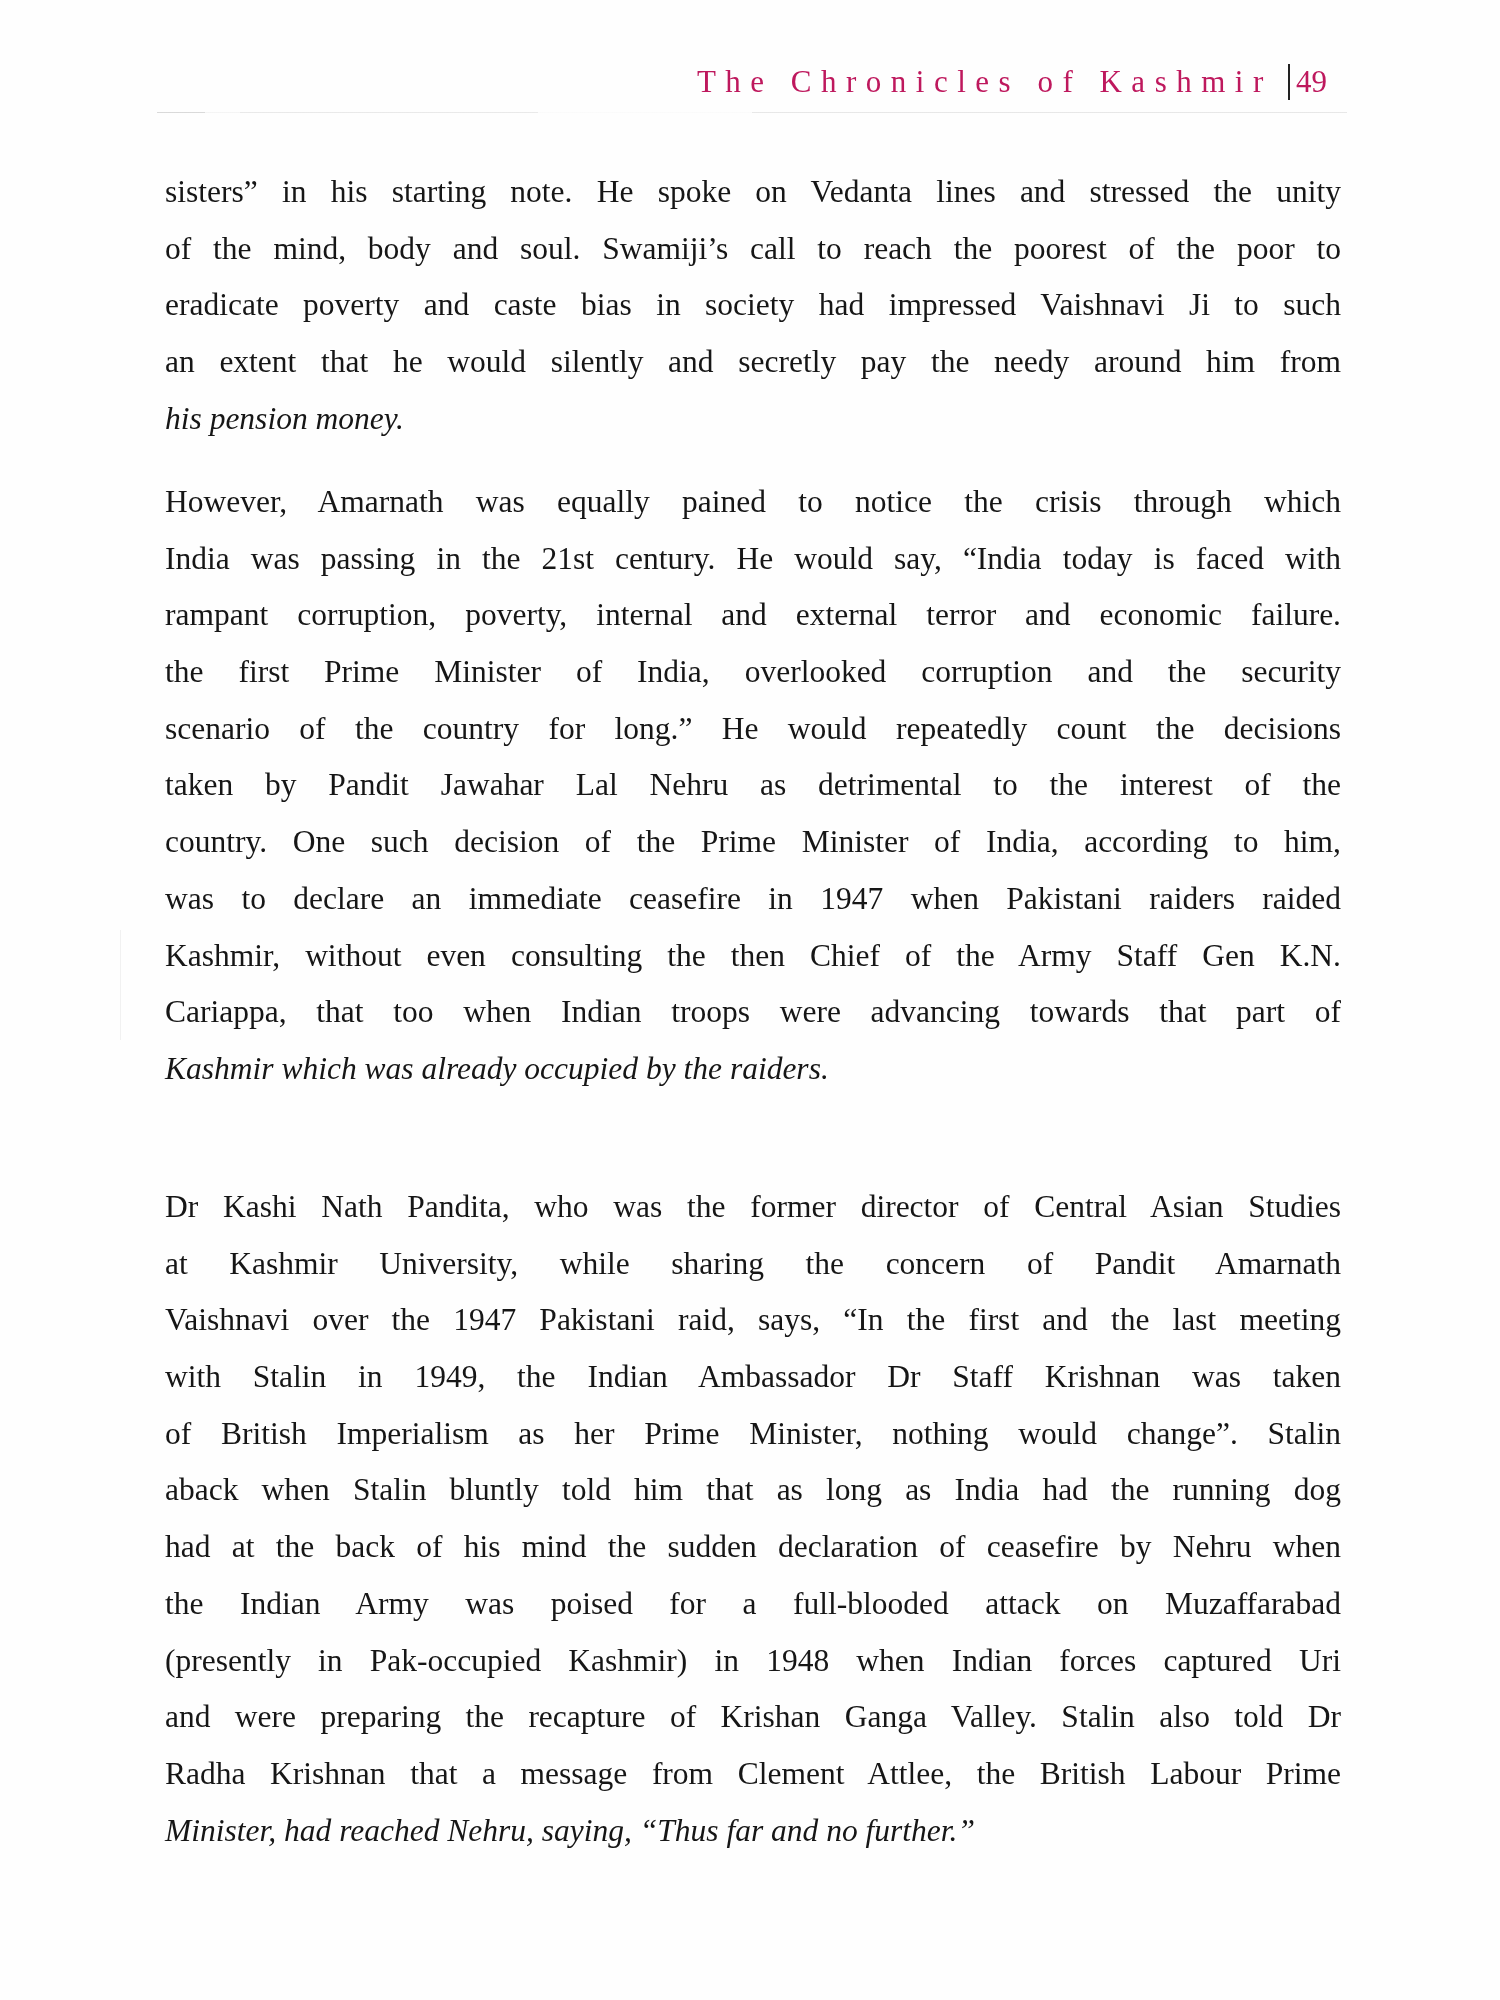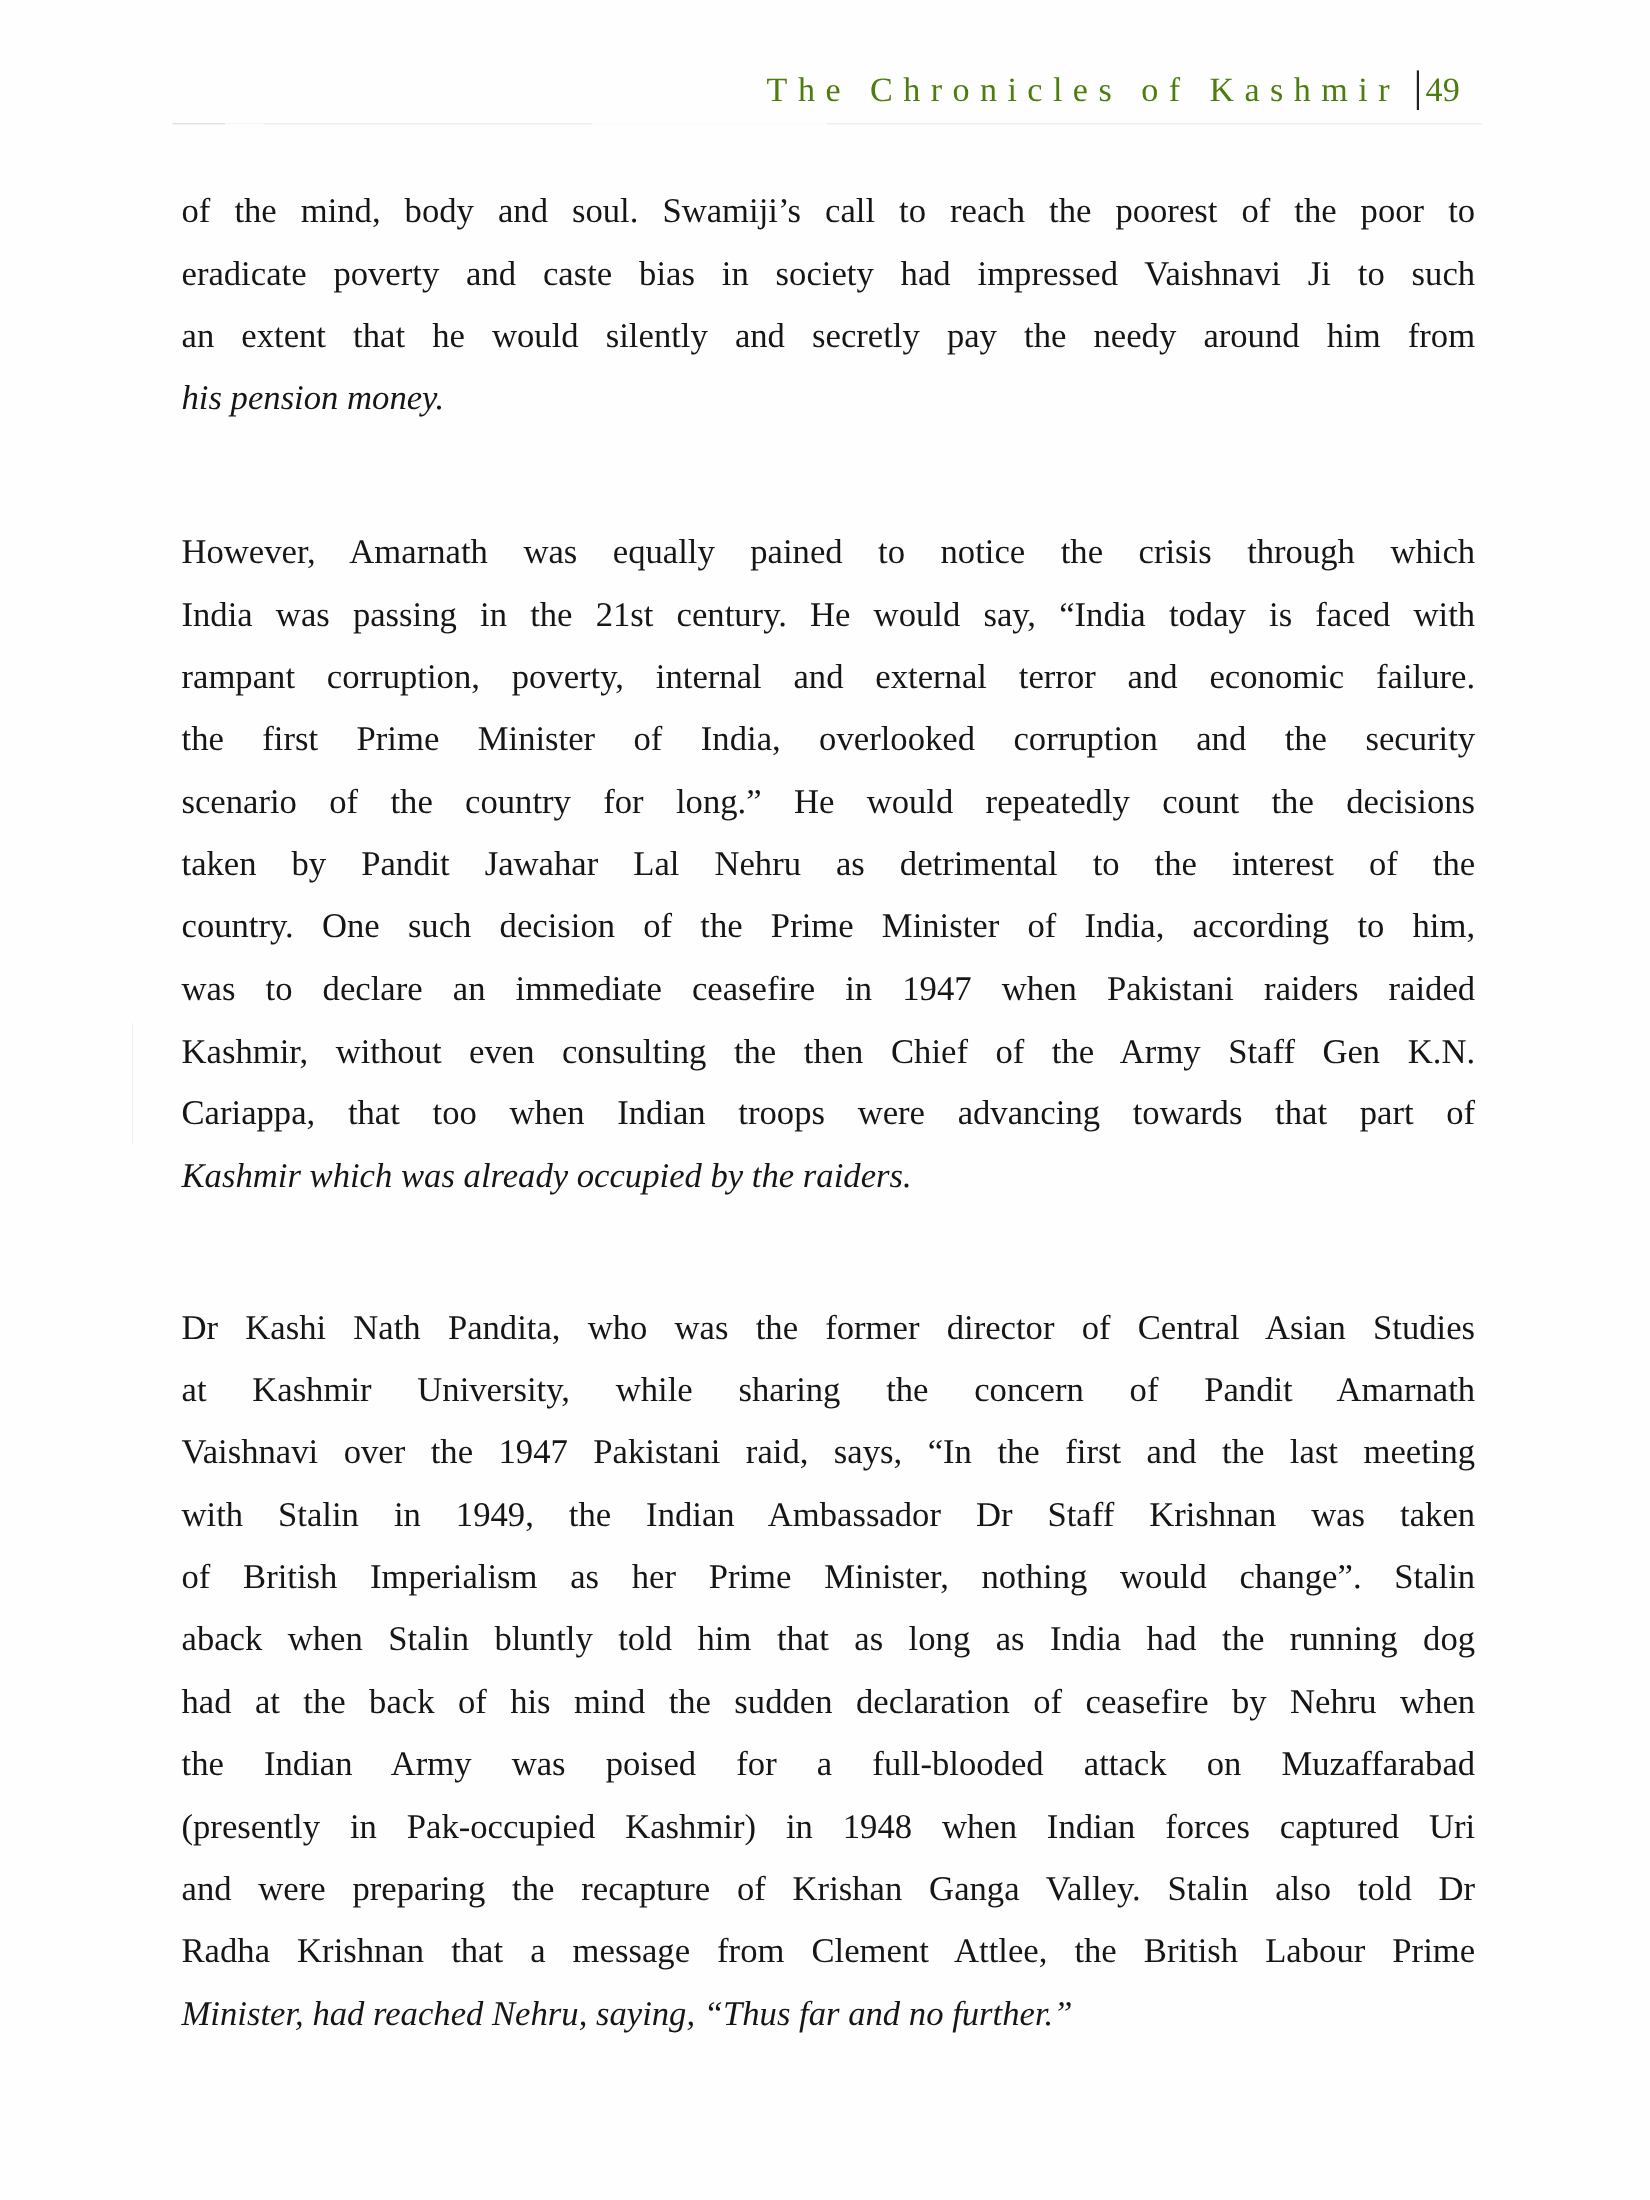--- a/index.html
+++ b/index.html
@@ -1,21 +1,21 @@
 <!DOCTYPE html>
 <html><head>
 <meta charset="utf-8">
 <style>
   html, body { margin: 0; padding: 0; background: #ffffff; }
   body { width: 1500px; height: 2000px; position: relative; overflow: hidden; }
   .page { position: absolute; left: 0; top: 0; width: 1500px; height: 2000px; background: #fefefe; }
   .running-head {
     position: absolute; top: 62px; right: 173px;
     font-family: "Liberation Serif", "DejaVu Serif", serif;
-    font-size: 31px; color: #4d7c0f; letter-spacing: 9.5px; white-space: nowrap;
+    font-size: 31px; color: #be185d; letter-spacing: 9.5px; white-space: nowrap;
     line-height: 40px;
   }
   .running-head .pipe { display: inline-block; width: 2px; height: 36px; background: #222; vertical-align: -8px; margin: 0 6px 0 -2px; }
   .running-head .folio { letter-spacing: 0; }
   .head-rule {
     position: absolute; left: 157px; top: 112px; width: 1190px; height: 1px;
     background: linear-gradient(90deg, #d0d0d0 0 4%, #f2f2f2 4% 7%, #e4e4e4 7% 32%, #fafafa 32% 50%, #e2e2e2 50% 100%);
     opacity: 0.8;
   }
   .scan-mark { position: absolute; left: 120px; top: 930px; width: 1px; height: 110px; background: #f1f1f1; }
@@ -42,20 +42,21 @@
   <div class="running-head">
     <span>The Chronicles of Kashmir</span>
     <span class="pipe"></span><span class="folio">49</span>
   </div>
   <div class="head-rule"></div>
   <div class="scan-mark"></div>
 
   <div class="body-text">
 
     <div class="para" id="p1">
+      <span class="line">sisters” in his starting note. He spoke on Vedanta lines and stressed the unity</span>
       <span class="line">of the mind, body and soul. Swamiji’s call to reach the poorest of the poor to</span>
       <span class="line">eradicate poverty and caste bias in society had impressed Vaishnavi Ji to such</span>
       <span class="line">an extent that he would silently and secretly pay the needy around him from</span>
       <span class="line last">his pension money.</span>
     </div>
 
     <div class="para" id="p2">
       <span class="line">However, Amarnath was equally pained to notice the crisis through which</span>
       <span class="line">India was passing in the 21st century. He would say, “India today is faced with</span>
       <span class="line">rampant corruption, poverty, internal and external terror and economic failure.</span>

